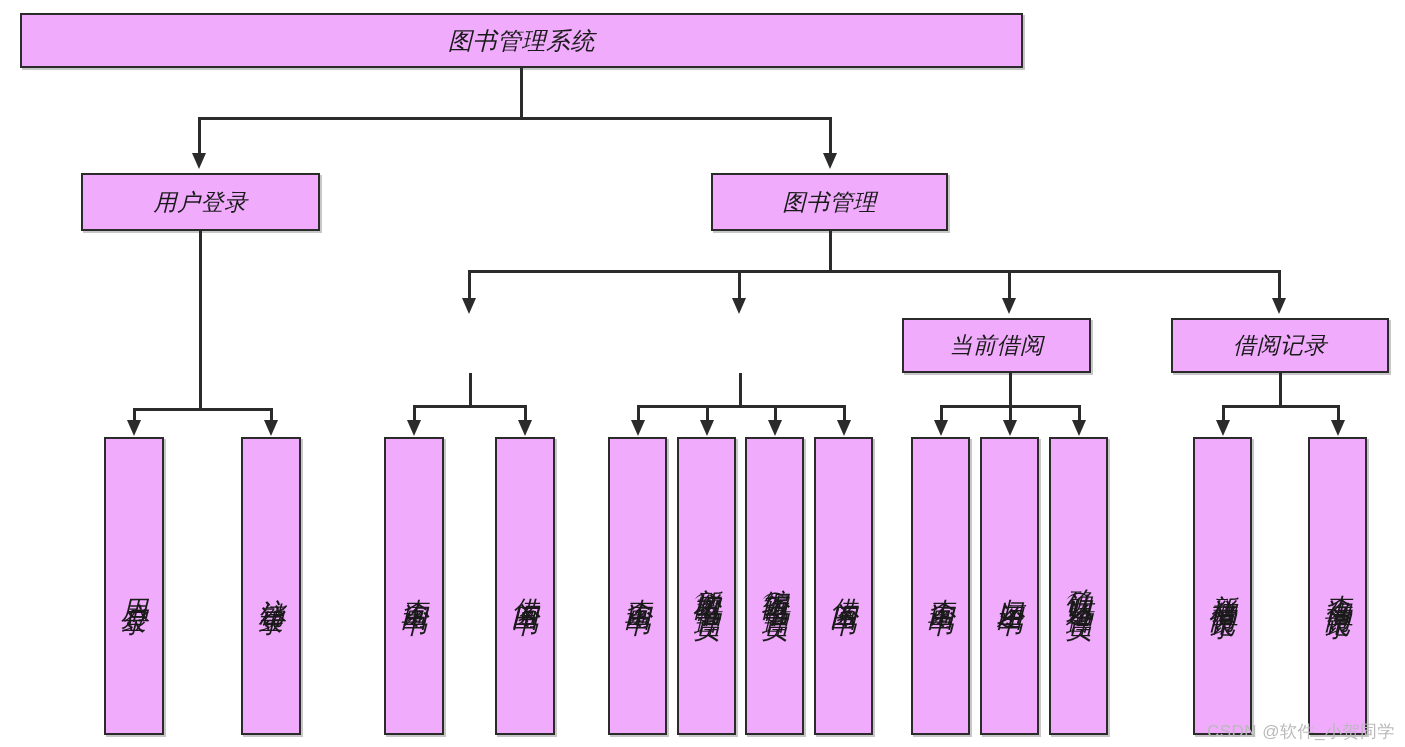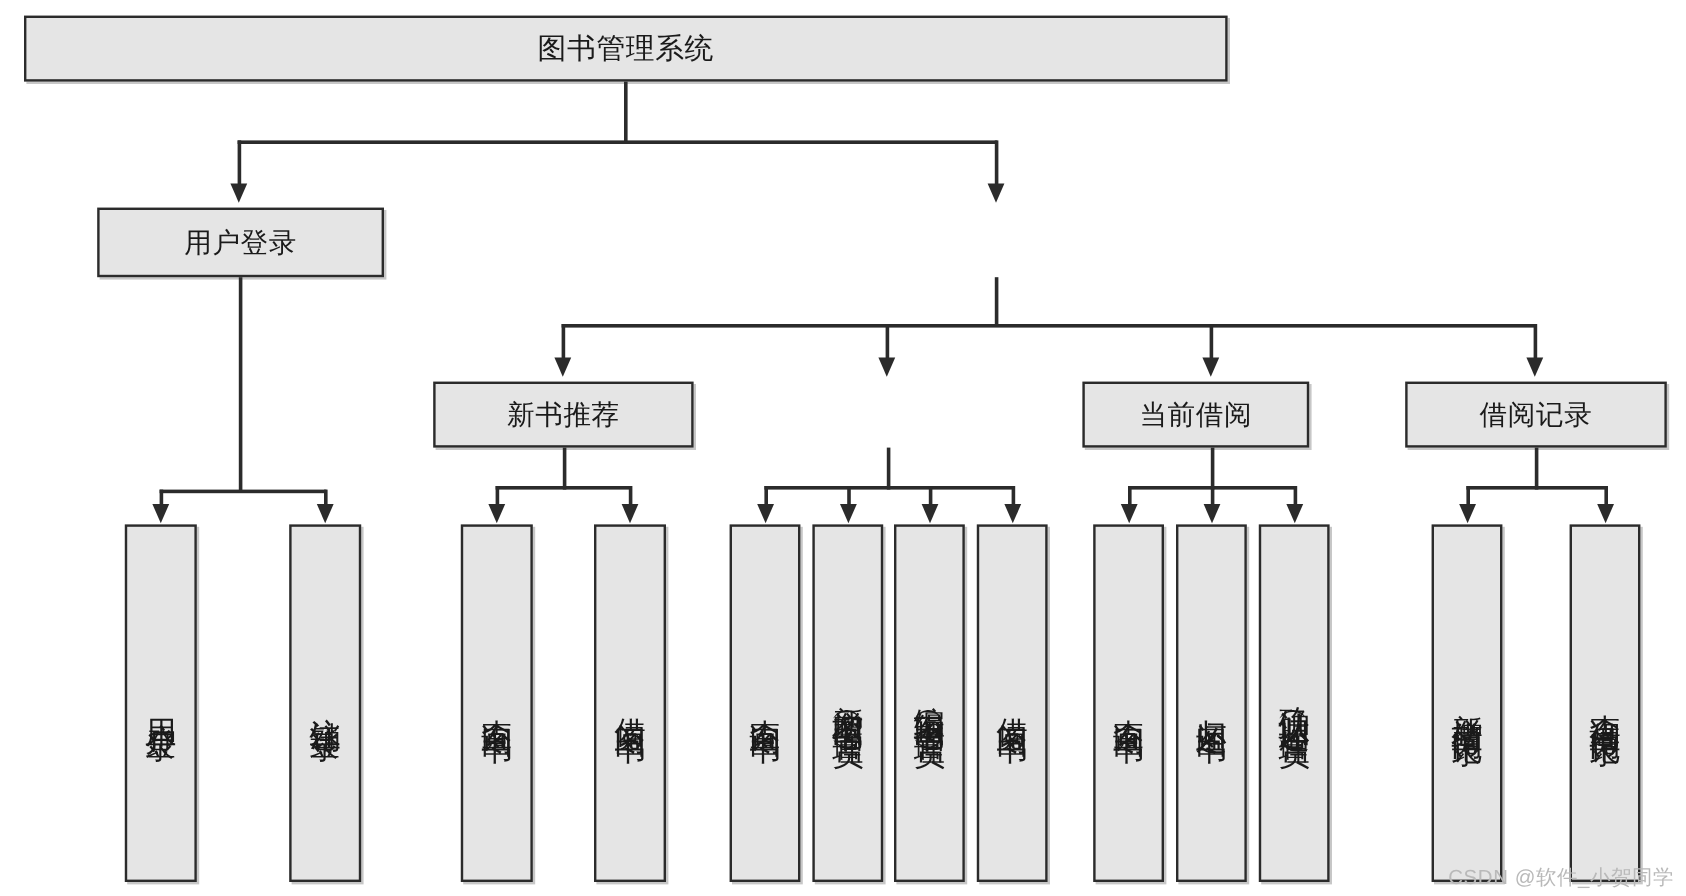--- a/index.html
+++ b/index.html
@@ -3,26 +3,27 @@
 <meta charset="utf-8">
 <style>
   html,body{margin:0;padding:0;background:#ffffff;}
   body{font-family:"Liberation Sans","DejaVu Sans",sans-serif;}
   #canvas{position:relative;width:1405px;height:747px;background:#ffffff;overflow:hidden;}
 
   .node{
     position:absolute;
     box-sizing:border-box;
     border:2.5px solid #2b2b2b;
-    background:#e5e5e5;
+    background:#f0abfc;
     display:flex;
     align-items:center;
     justify-content:center;
     color:#1a1a1a;
     box-shadow:2px 2px 0 rgba(0,0,0,0.22);
+    font-style:italic;
   }
   .node .lbl{
     display:block;
     text-align:center;
     line-height:1.25;
     letter-spacing:0.5px;
   }
 
   
   .h-node .lbl{
@@ -80,20 +81,23 @@
 
   <div class="vline" style="left:198px;top:117px;height:38px;"></div>
   <div class="arrow" style="left:192px;top:153px;"></div>
   <div class="vline" style="left:829px;top:117px;height:38px;"></div>
   <div class="arrow" style="left:823px;top:153px;"></div>
 
   <div class="node h-node" style="left:81px;top:173px;width:239px;height:58px;">
     <span class="lbl">用户登录</span>
   </div>
 
+  <div class="node h-node" style="left:711px;top:173px;width:237px;height:58px;">
+    <span class="lbl">图书管理</span>
+  </div>
 
   <div class="vline" style="left:199px;top:231px;height:179px;"></div>
   <div class="hline" style="left:133px;top:408px;width:139px;"></div>
   <div class="vline" style="left:133px;top:408px;height:14px;"></div>
   <div class="arrow" style="left:127px;top:420px;"></div>
   <div class="vline" style="left:270px;top:408px;height:14px;"></div>
   <div class="arrow" style="left:264px;top:420px;"></div>
 
   <div class="vline" style="left:829px;top:231px;height:41px;"></div>
   <div class="hline" style="left:468px;top:270px;width:812px;"></div>
@@ -103,23 +107,20 @@
 
   <div class="vline" style="left:738px;top:270px;height:30px;"></div>
   <div class="arrow" style="left:732px;top:298px;"></div>
 
   <div class="vline" style="left:1008px;top:270px;height:30px;"></div>
   <div class="arrow" style="left:1002px;top:298px;"></div>
 
   <div class="vline" style="left:1278px;top:270px;height:30px;"></div>
   <div class="arrow" style="left:1272px;top:298px;"></div>
 
-  <div class="node h-node" style="left:361px;top:318px;width:217px;height:55px;">
-    <span class="lbl">新书推荐</span>
-  </div>
   <div class="node h-node" style="left:902px;top:318px;width:189px;height:55px;">
     <span class="lbl">当前借阅</span>
   </div>
   <div class="node h-node" style="left:1171px;top:318px;width:218px;height:55px;">
     <span class="lbl">借阅记录</span>
   </div>
 
   <div class="vline" style="left:469px;top:373px;height:35px;"></div>
   <div class="hline" style="left:413px;top:405px;width:113px;"></div>
   <div class="vline" style="left:413px;top:405px;height:17px;"></div>

